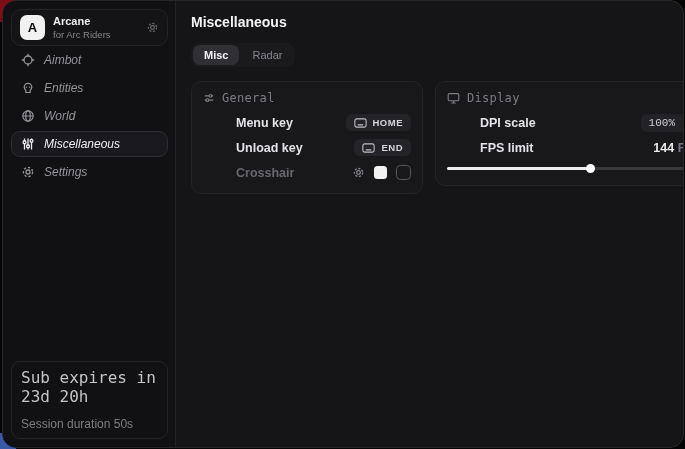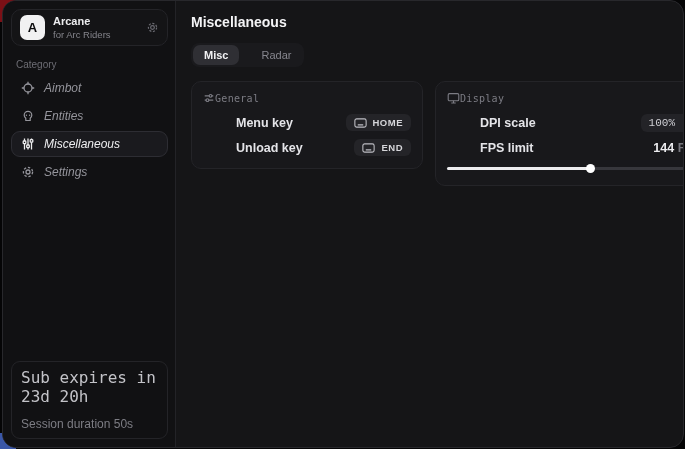--- a/index.html
+++ b/index.html
@@ -49,38 +49,38 @@
     padding:6px 9px 7px;
   }
   .sub-line1 { font-family:"DejaVu Sans Mono", monospace; font-size:16px; color:#c3c3c8; }
   .sub-line2 { font-size:12px; font-weight:normal; color:#7d7d84; margin-top:11px; }
 
   
   .main { flex:1; padding:13px 13px 13px 15px; }
   .page-title { font-size:14px; font-weight:bold; color:#f4f4f6; }
 
   .tab-group {
-    margin-top:13px; display:inline-flex; gap:11px;
+    margin-top:13px; display:inline-flex; gap:2px;
     background:#1a1a1d; border-radius:8px; padding:2px;
   }
   .tab { font-size:11px; padding:4px 11px; border-radius:7px; color:#86868e; cursor:default; }
   .tab.active { background:#2f2f34; color:#f2f2f4; font-weight:bold; }
 
   .panels { display:flex; gap:12px; margin-top:14px; align-items:flex-start; }
   .panel {
     background:#18181b; border:1px solid #242428; border-radius:10px;
     padding:8px 11px 12px;
   }
   .panel.general { width:232px; }
   .panel.display { width:279px; }
 
   .panel-header {
-    display:flex; align-items:center; height:16px;
+    display:flex; align-items:center; gap:7px; height:16px;
     color:#7c7c84; font-family:"DejaVu Sans Mono", monospace;
-    font-size:10px; letter-spacing:.3px; margin-bottom:2px;
+    font-size:12px; letter-spacing:.3px; margin-bottom:2px;
   }
   .row { display:flex; justify-content:space-between; align-items:center; margin-top:8px; height:17px;padding-left:33px; }
   .row-label { font-size:12.5px; font-weight:bold; color:#e4e4e8; }
   .row-label.dim { color:#67676e; }
 
   .key-btn {
     display:inline-flex; align-items:center; gap:6px;
     background:#242428; border-radius:6px; padding:3px 8px;
     font-size:9.5px; font-weight:bold; letter-spacing:.5px; color:#d6d6da; cursor:default;
   }
@@ -124,21 +124,20 @@
           <div class="app-sub">for Arc Riders</div>
         </div>
         <span class="app-gear">
           <svg width="13" height="13" viewBox="0 0 14 14" fill="none" stroke="currentColor" stroke-width="1.3">
             <circle cx="7" cy="7" r="2"></circle>
             <circle cx="7" cy="7" r="4.4" stroke-dasharray="2.3 1.7"></circle>
           </svg>
         </span>
       </div>
 
-      <div class="category-label">Category</div>
 
       <div class="nav-item">
         <span style="display:flex">
           <svg width="14" height="14" viewBox="0 0 14 14" fill="none" stroke="currentColor" stroke-width="1.3">
             <circle cx="7" cy="7" r="4"></circle>
             <path d="M7 .8v2.4M7 10.8v2.4M.8 7h2.4M10.8 7h2.4"></path>
           </svg>
         </span>
         <span>Aimbot</span>
       </div>
@@ -147,20 +146,30 @@
         <span style="display:flex">
           <svg width="14" height="14" viewBox="0 0 14 14" fill="none" stroke="currentColor" stroke-width="1.2">
             <path d="M3.2 6.2a3.8 3.8 0 1 1 7.6 0c0 1.5-.8 2.3-1.6 3v2.3H4.8V9.2c-.8-.7-1.6-1.5-1.6-3z"></path>
             <circle cx="5.4" cy="6.2" r="0.7" fill="currentColor" stroke="none"></circle>
             <circle cx="8.6" cy="6.2" r="0.7" fill="currentColor" stroke="none"></circle>
           </svg>
         </span>
         <span>Entities</span>
       </div>
 
+      <div class="nav-item">
+        <span style="display:flex">
+          <svg width="14" height="14" viewBox="0 0 14 14" fill="none" stroke="currentColor" stroke-width="1.2">
+            <circle cx="7" cy="7" r="5.2"></circle>
+            <ellipse cx="7" cy="7" rx="2.3" ry="5.2"></ellipse>
+            <path d="M1.8 7h10.4"></path>
+          </svg>
+        </span>
+        <span>World</span>
+      </div>
 
       <div class="nav-item active">
         <span style="display:flex">
           <svg width="14" height="14" viewBox="0 0 14 14" fill="none" stroke="currentColor" stroke-width="1.3">
             <path d="M3.5 1.5v11M7 1.5v11M10.5 1.5v11"></path>
             <rect x="2.2" y="4" width="2.6" height="2.6" rx="0.7" fill="#111113"></rect>
             <rect x="5.7" y="8" width="2.6" height="2.6" rx="0.7" fill="#111113"></rect>
             <rect x="9.2" y="2.6" width="2.6" height="2.6" rx="0.7" fill="#111113"></rect>
           </svg>
         </span>
@@ -220,20 +229,33 @@
             <span class="row-label">Unload key</span>
             <span class="key-btn">
               <svg width="13" height="10" viewBox="0 0 14 11" fill="none" stroke="currentColor" stroke-width="1.2">
                 <rect x="0.8" y="1" width="12.4" height="9" rx="2"></rect>
                 <path d="M4 7.6h6"></path>
               </svg>
               <span>END</span>
             </span>
           </div>
 
+          <div class="row">
+            <span class="row-label dim">Crosshair</span>
+            <span class="crosshair-controls">
+              <span class="mini-gear">
+                <svg width="13" height="13" viewBox="0 0 14 14" fill="none" stroke="currentColor" stroke-width="1.3">
+                  <circle cx="7" cy="7" r="2"></circle>
+                  <circle cx="7" cy="7" r="4.4" stroke-dasharray="2.3 1.7"></circle>
+                </svg>
+              </span>
+              <span class="color-swatch" style="background: rgb(242, 242, 242);"></span>
+              <span class="checkbox"></span>
+            </span>
+          </div>
         </div>
 
         <div class="panel display">
           <div class="panel-header">
             <span style="display:flex">
               <svg width="13" height="13" viewBox="0 0 14 14" fill="none" stroke="currentColor" stroke-width="1.2">
                 <rect x="1.3" y="1.8" width="11.4" height="7.6" rx="1.4"></rect>
                 <path d="M7 9.4v2.2M4.6 11.9h4.8"></path>
               </svg>
             </span>

